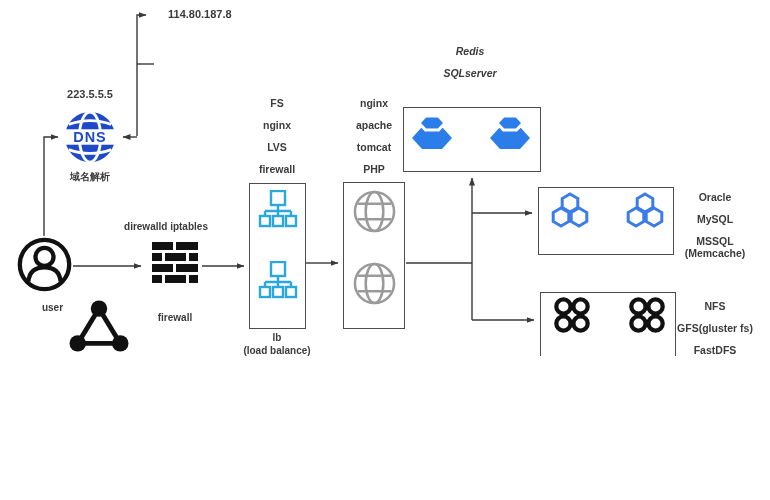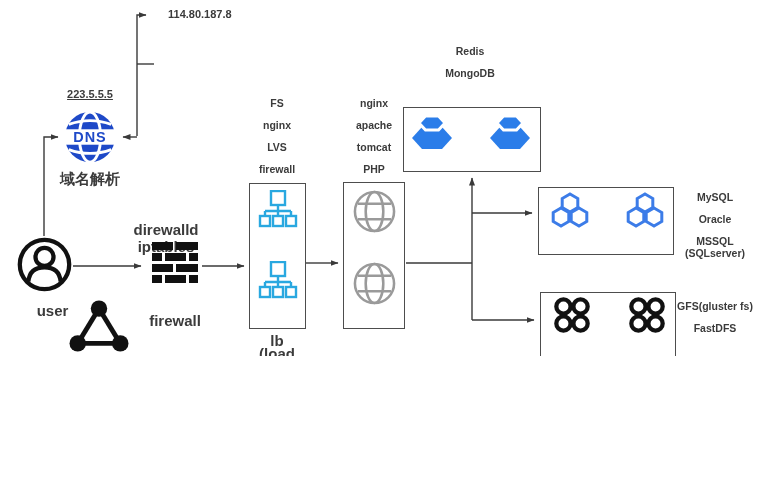--- a/index.html
+++ b/index.html
@@ -1,21 +1,21 @@
 <!DOCTYPE html>
 <html style="--line: #3a3a3a; --dns-blue: #1e49c8; --slb-cyan: #29a8e0; --cache-blue: #2b7de9; --rds-blue: #3c7ce8; --globe-gray: #9a9a9a; --box-border: #4d4d4d; --text: #3b3b3b; --watermark-gray: #595959; --watermark-light: #c9c9c9;"><head>
 <meta charset="utf-8">
 <style>
   html,body{margin:0;padding:0;background:#fff;}
   #canvas{position:relative;width:770px;height:356px;background:#ffffff;overflow:hidden;
           font-family:"Liberation Sans","DejaVu Sans",sans-serif;color:var(--text);}
   .abs{position:absolute;}
   .t{font-weight:700;color:var(--text);}
   .t11{font-size:11px;}
-  .t10{font-size:15px;}
+  .t10{font-size:10px;}
   .node-label{font-size:8.5px;font-weight:700;color:#2e2e2e;text-align:center;}
   .tech{font-size:10.5px;font-weight:700;color:var(--text);text-align:center;}
   .tech > div{line-height:22px;}
   .techline{line-height:21px;}
   .dbox{position:absolute;background:#ffffff;border:1.5px solid var(--box-border);box-sizing:border-box;z-index:2;}
   .center{text-align:center;}
   .icon{z-index:3;}
   svg{display:block;}
   .conn{stroke:var(--line);stroke-width:1.4;fill:none;}
   #connectors{position:absolute;left:0;top:0;z-index:1;}
@@ -47,21 +47,21 @@
     <path class="conn" d="M406,263 L472,263"></path>
     <path class="conn" d="M472,263 L472,178" marker-end="url(#ah)"></path>
     <path class="conn" d="M472,263 L472,320"></path>
     <path class="conn" d="M472,213 L532,213" marker-end="url(#ah)"></path>
     <path class="conn" d="M472,320 L534,320" marker-end="url(#ah)"></path>
     <path class="conn" d="M43,391 L43,373 L99,373 L99,359" marker-end="url(#ah)"></path>
     <path class="conn" d="M71,430 L143,430" marker-end="url(#ah)"></path>
   </svg>
 
   <div class="abs t t11" style="left:168px;top:8px;">114.80.187.8</div>
-  <div class="abs t t11 center" style="left:58px;top:88px;width:64px;text-decoration:underline;">223.5.5.5</div>
+  <div class="abs t t11 center" style="left:58px;top:88px;width:64px;">223.5.5.5</div>
 
   <div class="abs icon" style="left:63px;top:109px;">
     <svg width="54" height="56" viewBox="0 0 56 56">
       <circle cx="28" cy="28" r="26" style="fill:var(--dns-blue)"></circle>
       <ellipse cx="28" cy="28" rx="11" ry="26" fill="none" stroke="#ffffff" stroke-width="3"></ellipse>
       <path d="M6,15 Q28,7 50,15" fill="none" stroke="#ffffff" stroke-width="3"></path>
       <path d="M6,41 Q28,49 50,41" fill="none" stroke="#ffffff" stroke-width="3"></path>
       <rect x="0" y="20" width="56" height="16" fill="#ffffff"></rect>
       <text x="28" y="33.5" text-anchor="middle" font-size="15" font-weight="bold" letter-spacing="1" style="fill:var(--dns-blue)">DNS</text>
     </svg>
@@ -164,23 +164,23 @@
     <svg width="45" height="45" viewBox="0 0 46 46">
       <g fill="none" style="stroke:var(--globe-gray)" stroke-width="2.6">
         <circle cx="23" cy="23" r="20"></circle>
         <ellipse cx="23" cy="23" rx="9" ry="20"></ellipse>
         <path d="M6,15 H40 M6,31 H40"></path>
       </g>
     </svg>
   </div>
   <div class="abs node-label" style="left:348px;top:309px;width:52px;">web02</div>
 
-  <div class="abs tech" style="left:420px;top:40px;width:100px;">
+  <div class="abs tech" style="left:420px;top:40px;width:100px;font-style:italic;">
     <div>Redis</div>
-    <div>MongoDB</div>
+    <div>SQLserver</div>
   </div>
 
   <div class="dbox" style="left:403px;top:107px;width:138px;height:65px;"></div>
   <div class="abs icon" style="left:410px;top:112px;">
     <svg width="44" height="40" viewBox="0 0 44 40">
       <polygon points="2,26 12,15 32,15 42,26 32,37 12,37" style="fill:var(--cache-blue)"></polygon>
       <polygon points="9,11 15.5,4 28.5,4 35,11 28.5,18 15.5,18" style="fill:var(--cache-blue)" stroke="#ffffff" stroke-width="3"></polygon>
     </svg>
   </div>
   <div class="abs node-label" style="left:408px;top:156px;width:48px;">cache</div>
@@ -208,24 +208,24 @@
       <g fill="#ffffff" style="stroke:var(--rds-blue)" stroke-width="3">
         <polygon points="20,2 27.8,6.5 27.8,15.5 20,20 12.2,15.5 12.2,6.5"></polygon>
         <polygon points="11,16 18.8,20.5 18.8,29.5 11,34 3.2,29.5 3.2,20.5"></polygon>
         <polygon points="29,16 36.8,20.5 36.8,29.5 29,34 21.2,29.5 21.2,20.5"></polygon>
       </g>
     </svg>
   </div>
   <div class="abs node-label" style="left:625px;top:241px;width:40px;">rds</div>
 
   <div class="abs tech" style="left:668px;top:186px;width:94px;">
+    <div>Oracle</div>
     <div>MySQL</div>
-    <div>Oracle</div>
     <div class="techline" style="line-height:12px;margin-top:5px;">MSSQL</div>
-    <div class="techline" style="line-height:12px;">(SQLserver)</div>
+    <div class="techline" style="line-height:12px;">(Memcache)</div>
   </div>
 
   <div class="dbox" style="left:540px;top:292px;width:136px;height:68px;"></div>
   <div class="abs icon" style="left:553px;top:296px;">
     <svg width="38" height="38" viewBox="0 0 40 40">
       <g fill="none" stroke="#111" stroke-width="4.5">
         <circle cx="11" cy="11" r="7.5"></circle>
           <circle cx="29" cy="11" r="7.5"></circle>
         <circle cx="11" cy="29" r="7.5"></circle>
           <circle cx="29" cy="29" r="7.5"></circle>
@@ -239,20 +239,21 @@
         <circle cx="11" cy="11" r="7.5"></circle>
           <circle cx="29" cy="11" r="7.5"></circle>
         <circle cx="11" cy="29" r="7.5"></circle>
           <circle cx="29" cy="29" r="7.5"></circle>
       </g>
     </svg>
   </div>
   <div class="abs node-label small-cn" style="left:623px;top:346px;width:48px;">共享存储</div>
 
   <div class="abs tech" style="left:662px;top:295px;width:106px;">
+    <div class="techline">NFS</div>
     <div class="techline">GFS(gluster fs)</div>
     <div class="techline">FastDFS</div>
   </div>
 
   <div class="dbox" style="left:8px;top:392px;width:568px;height:91px;"></div>
 
   <div class="abs icon" style="left:23px;top:396px;">
     <svg width="46" height="62" viewBox="0 0 48 62">
       <ellipse cx="24" cy="12" rx="8.5" ry="11" fill="#fff" stroke="#111" stroke-width="4"></ellipse>
       <path d="M5,58 V46 C5,34 13,29 24,29 C35,29 43,34 43,46 V58" fill="#fff" stroke="#111" stroke-width="4.5"></path>

